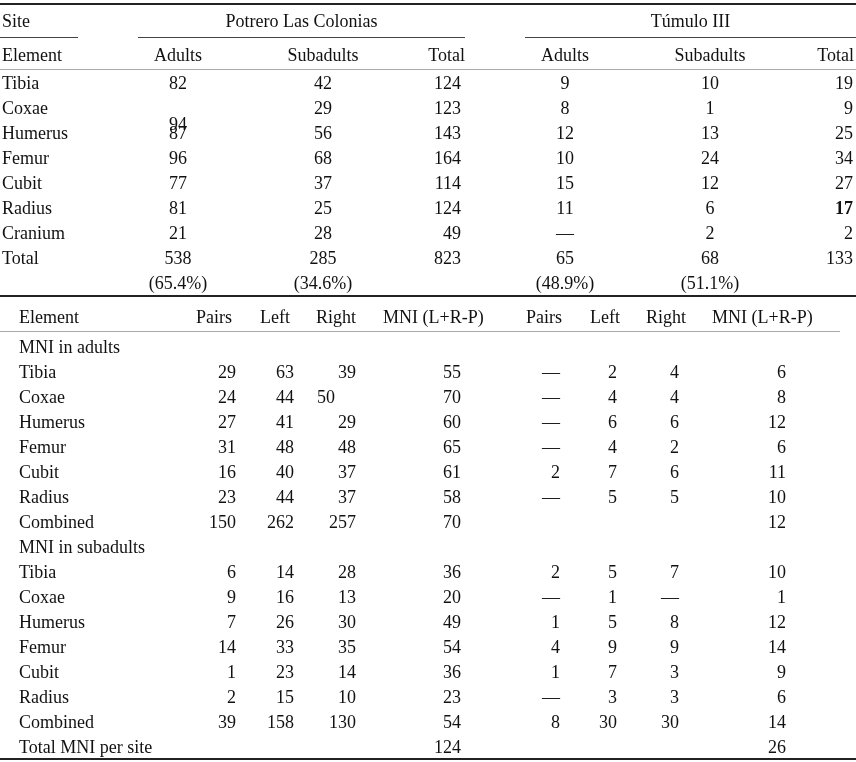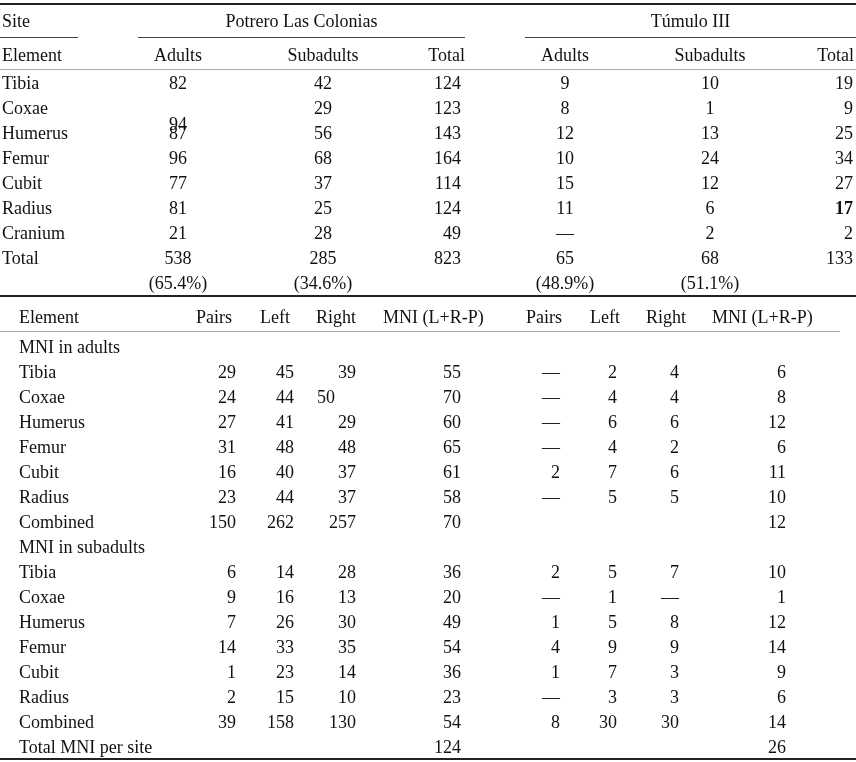--- a/index.html
+++ b/index.html
@@ -120,21 +120,21 @@
       <div class="cell l" style="left: 590px; top: 306px;">Left</div>
       <div class="cell l" style="left: 646px; top: 306px;">Right</div>
       <div class="cell l" style="left: 712px; top: 306px;">MNI (L+R-P)</div>
     </div>
   <div class="rule gray" style="left:0;top:331px;width:840px;"></div>
 
   <div id="t2-body">
       <div class="cell l" style="left: 19px; top: 336px;">MNI in adults</div>
       <div class="cell l" style="left: 19px; top: 361px;">Tibia</div>
       <div class="cell r" style="left: 176px; width: 60px; top: 361px;">29</div>
-      <div class="cell r" style="left: 234px; width: 60px; top: 361px;">45</div>
+      <div class="cell r" style="left: 234px; width: 60px; top: 361px;">63</div>
       <div class="cell r" style="left: 296px; width: 60px; top: 361px;">39</div>
       <div class="cell r" style="left: 401px; width: 60px; top: 361px;">55</div>
       <div class="cell r" style="left: 500px; width: 60px; top: 361px;">—</div>
       <div class="cell r" style="left: 557px; width: 60px; top: 361px;">2</div>
       <div class="cell r" style="left: 619px; width: 60px; top: 361px;">4</div>
       <div class="cell r" style="left: 726px; width: 60px; top: 361px;">6</div>
       <div class="cell l" style="left: 19px; top: 386px;">Coxae</div>
       <div class="cell r" style="left: 176px; width: 60px; top: 386px;">24</div>
       <div class="cell r" style="left: 234px; width: 60px; top: 386px;">44</div>
       <div class="cell r" style="left: 296px; width: 60px; top: 386px; text-align: center;">50</div>

